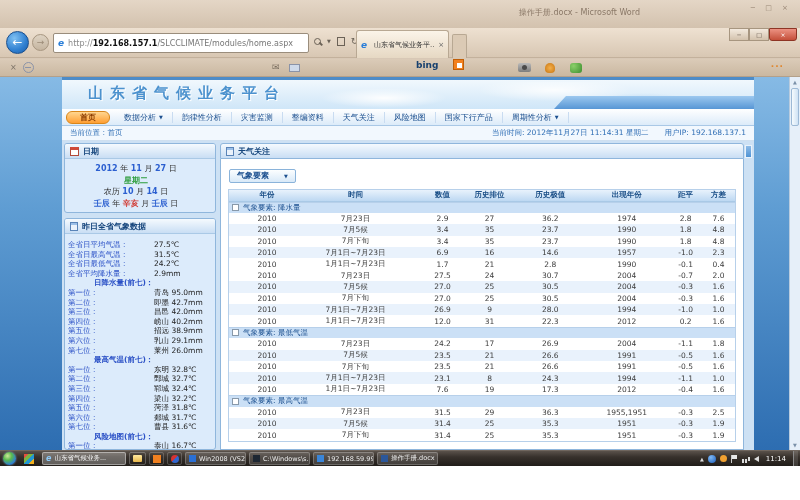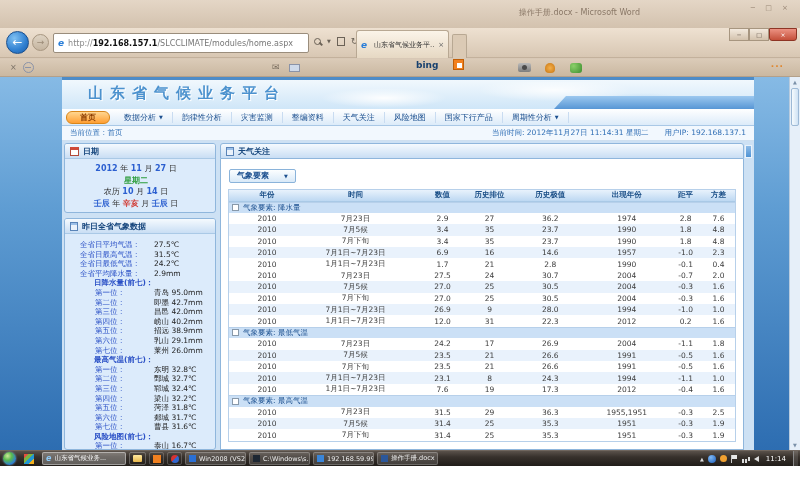--- a/index.html
+++ b/index.html
@@ -111,21 +111,21 @@
 .cal-ico { width:9px; height:9px; background:#fff; border:1px solid #b24a3a; border-top:3px solid #d04a38; }
 .doc-ico { width:8px; height:9px; background:#eaf2fb; border:1px solid #5a84b8;
   box-shadow:inset 0 2px 0 #9cc0e8; }
 #datePanel { height:70px; }
 #datePanel .p-body { padding:4px 13px 4px 5px; text-align:center; font-size:8px; line-height:11.5px; white-space:nowrap; }
 .seg-n { color:#2b5fd0; font-weight:bold; } .seg-t { color:#333; }
 .seg-g { color:#2e9e3e; font-weight:bold; } .seg-r { color:#d2403a; font-weight:bold; }
 #wxPanel { margin-top:5px; height:calc(100% - 75px); }
 #wxPanel .p-body { padding:6px 3px 4px 3px; font-size:7.5px; line-height:9.6px; white-space:nowrap; }
 .lbl { color:#2a50c6; } .val { color:#222; margin-left:2px; }
-.stat-line .lbl, .rank-line .lbl { display:inline-block; width:84px; text-align:center; }
+.stat-line .lbl, .rank-line .lbl { display:inline-block; width:84px; text-align:left; }
 .grp-title { padding-left:26px; font-weight:bold; }
 
 
 .main { position:absolute; left:158px; top:2px; right:10px; bottom:0; }
 .m-head { height:16px; background:linear-gradient(180deg,#f5fafe,#c9def4); border:1px solid #8fb6dc;
   border-radius:3px 3px 0 0; display:flex; align-items:center; gap:4px; padding:0 5px;
   font-size:8px; font-weight:bold; color:#15457c; }
 .m-body { background:#fff; border:1px solid #8fb6dc; border-top:none; height:calc(100% - 16px);
   padding:4px 7px 0; overflow:hidden; position:relative; }
 .elem-btn { display:inline-flex; gap:15px; align-items:center; height:14px; padding:0 7px;

